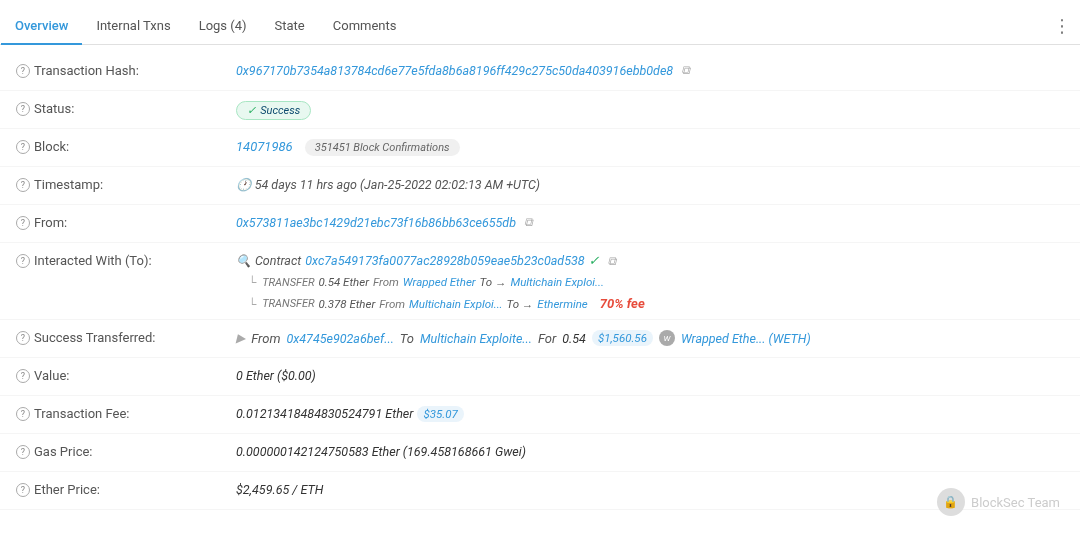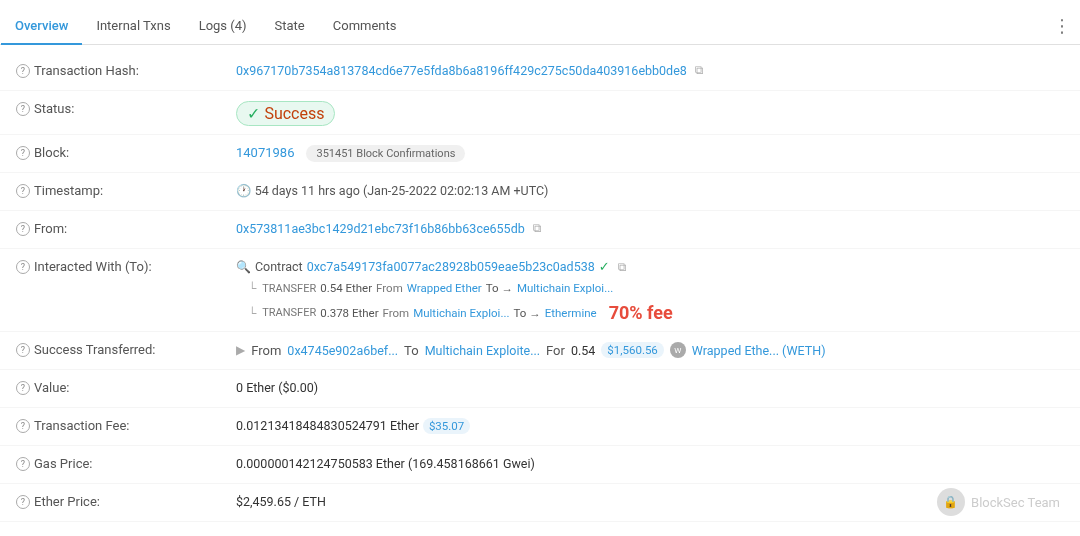--- a/index.html
+++ b/index.html
@@ -69,39 +69,40 @@
       color: #888;
       flex-shrink: 0;
     }
     .value-col {
       flex: 1;
       display: flex;
       align-items: flex-start;
       flex-wrap: wrap;
       gap: 4px;
       padding-top: 2px;
+      font-style: italic;
     }
     .tx-hash {
       color: #3498db;
       font-size: 12.5px;
       word-break: break-all;
     }
     .copy-icon {
       color: #aaa;
       cursor: pointer;
       font-size: 12px;
       margin-left: 4px;
     }
     .badge-success {
       background: #e8f8f0;
-      color: #c2410c;
+      color: #0c4a6e;
       border: 1px solid #a8e6c3;
       border-radius: 20px;
       padding: 2px 10px;
-      font-size: 16px;
+      font-size: 11px;
       display: inline-flex;
       align-items: center;
       gap: 4px;
     }
     .badge-success::before {
       content: '✓';
       color: #27ae60;
     }
     .block-link {
       color: #3498db;
@@ -156,21 +157,21 @@
       margin-top: 3px;
       padding-left: 12px;
     }
     .transfer-link {
       color: #3498db;
       cursor: pointer;
     }
     .fee-highlight {
       color: #e74c3c;
       font-weight: bold;
-      font-size: 18px;
+      font-size: 13px;
       margin-left: 8px;
     }
     .tokens-row {
       display: flex;
       align-items: center;
       gap: 6px;
       flex-wrap: wrap;
     }
     .token-label {
       color: #555;

